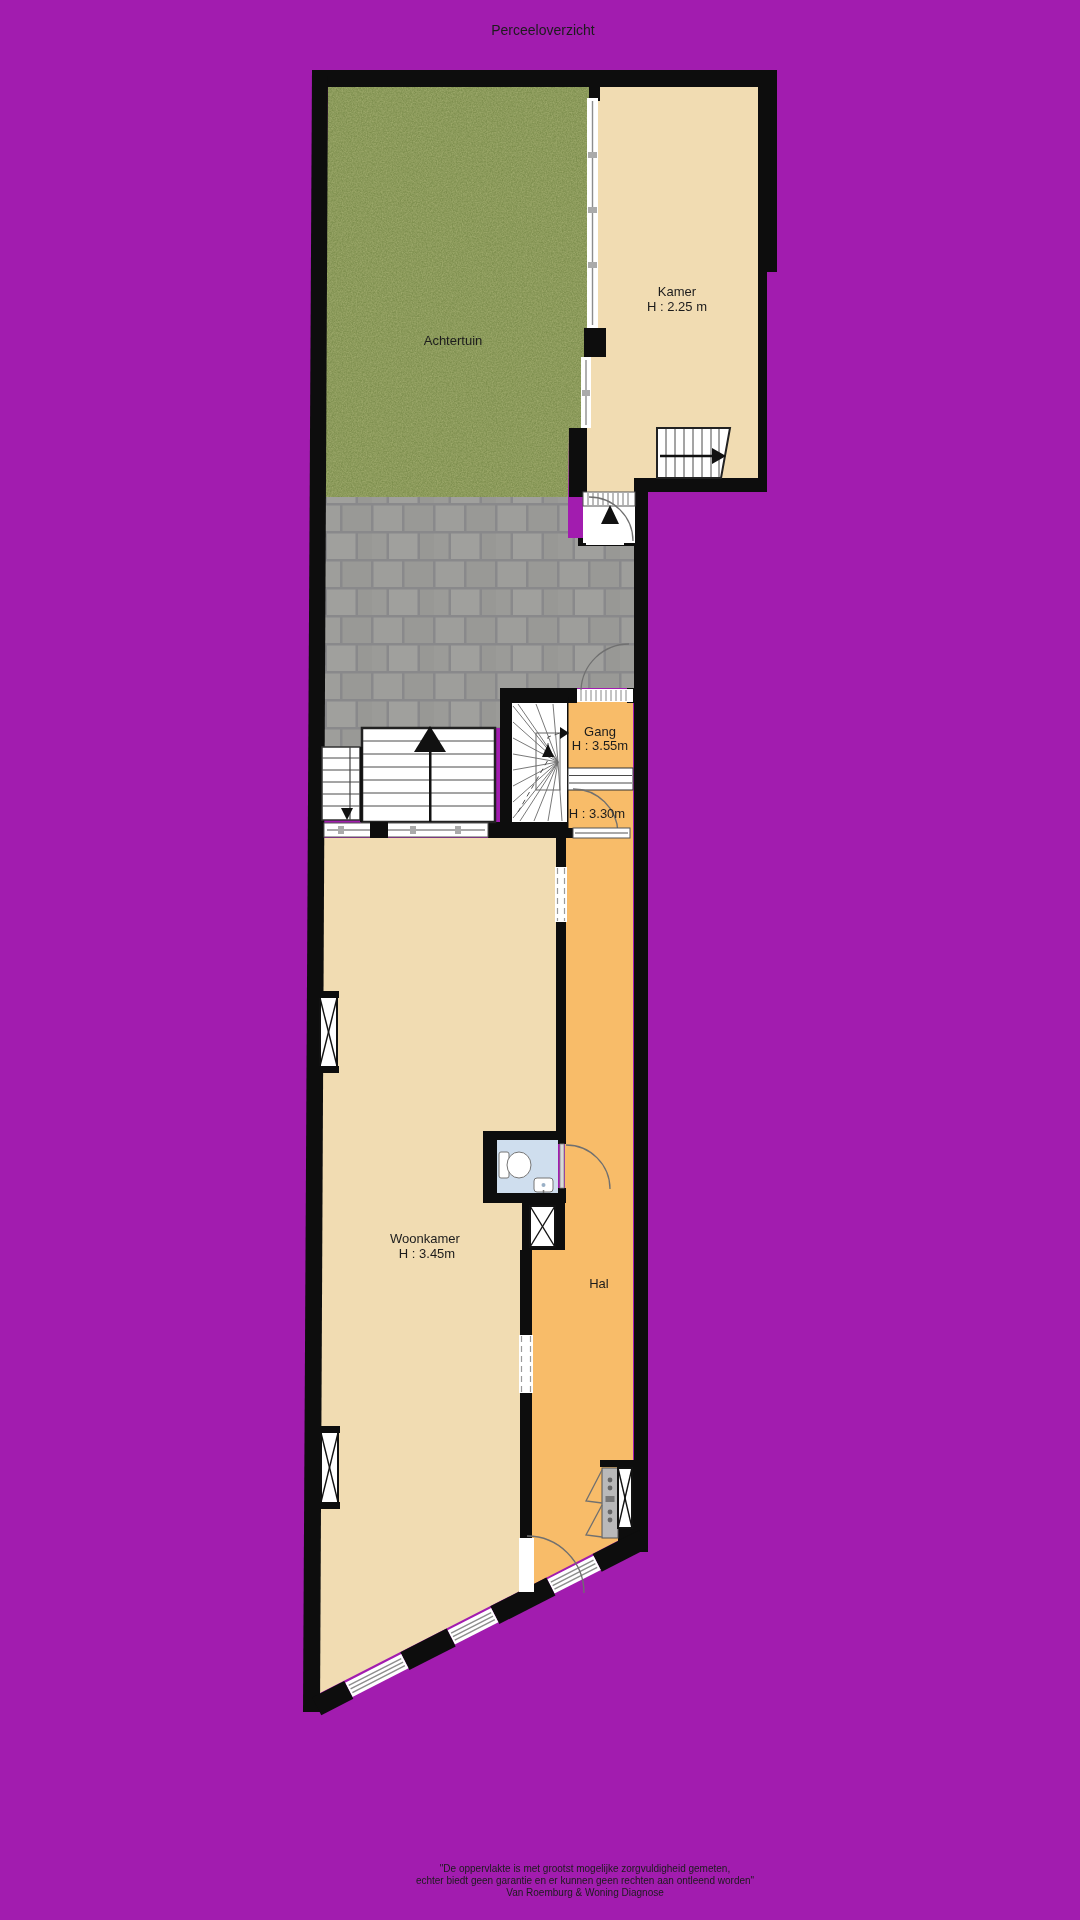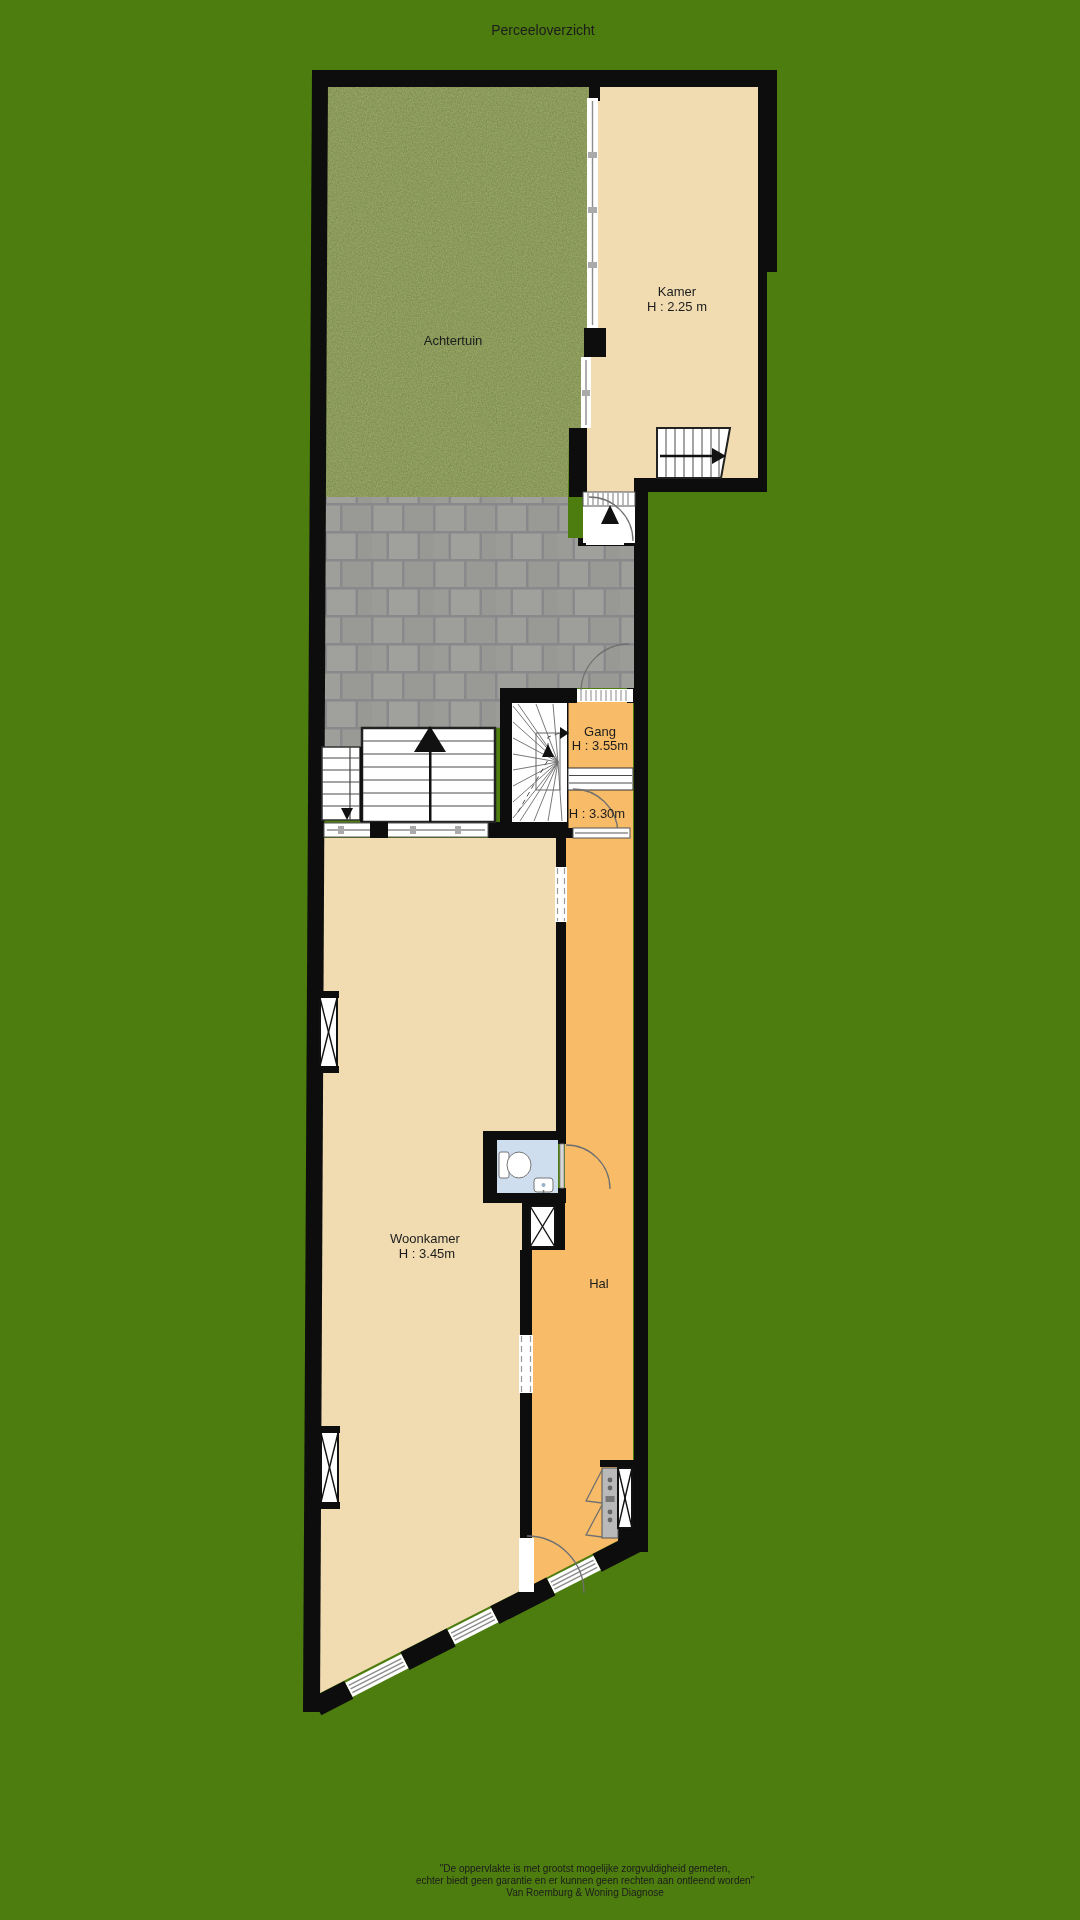--- a/index.html
+++ b/index.html
@@ -1,21 +1,21 @@
 <!DOCTYPE html>
 <html style="--c-wall: #0d0d0d; --c-garden: #7a8c4b; --c-paving: #9c9c9a; --c-paving_joint: #89898b; --c-beige: #f1dcb2; --c-orange: #f8bc69; --c-bath_blue: #cfdeee; --c-white: #ffffff; --c-line_gray: #8d8d8d; --c-arc_gray: #707070; --c-text: #1c1c1c; --c-cabinet_gray: #b9b9b9;"><head>
 <meta charset="utf-8">
 <style>
   :root{
     --c-wall:#0d0d0d; --c-garden:#7a8c4b; --c-paving:#9c9c9a; --c-paving_joint:#89898b;
     --c-beige:#f1dcb2; --c-orange:#f8bc69; --c-bath_blue:#cfdeee; --c-white:#ffffff;
     --c-line_gray:#8d8d8d; --c-arc_gray:#707070; --c-text:#1c1c1c; --c-cabinet_gray:#b9b9b9;
   }
   html,body{margin:0;padding:0;background:#ffffff;}
-  .page{position:relative;width:1080px;height:1920px;background:#4d7c0f;overflow:hidden;
+  .page{position:relative;width:1080px;height:1920px;background:#a21caf;overflow:hidden;
         font-family:"Liberation Sans", sans-serif;}
   svg text{font-family:"Liberation Sans", sans-serif;fill:var(--c-text);}
   .title{font-size:14px;}
   .room-label{font-size:13px;}
   .footer{font-size:10px;}
   .tread{stroke:#4a4a4a;stroke-width:1;}
   .fan{stroke:#6a6a6a;stroke-width:0.9;}
   .arc{fill:none;stroke:var(--c-arc_gray);stroke-width:1.3;}
   .winline{stroke:var(--c-line_gray);stroke-width:1.4;}
   .dashline{stroke:#9a9a9a;stroke-width:1.2;stroke-dasharray:6 4;}

